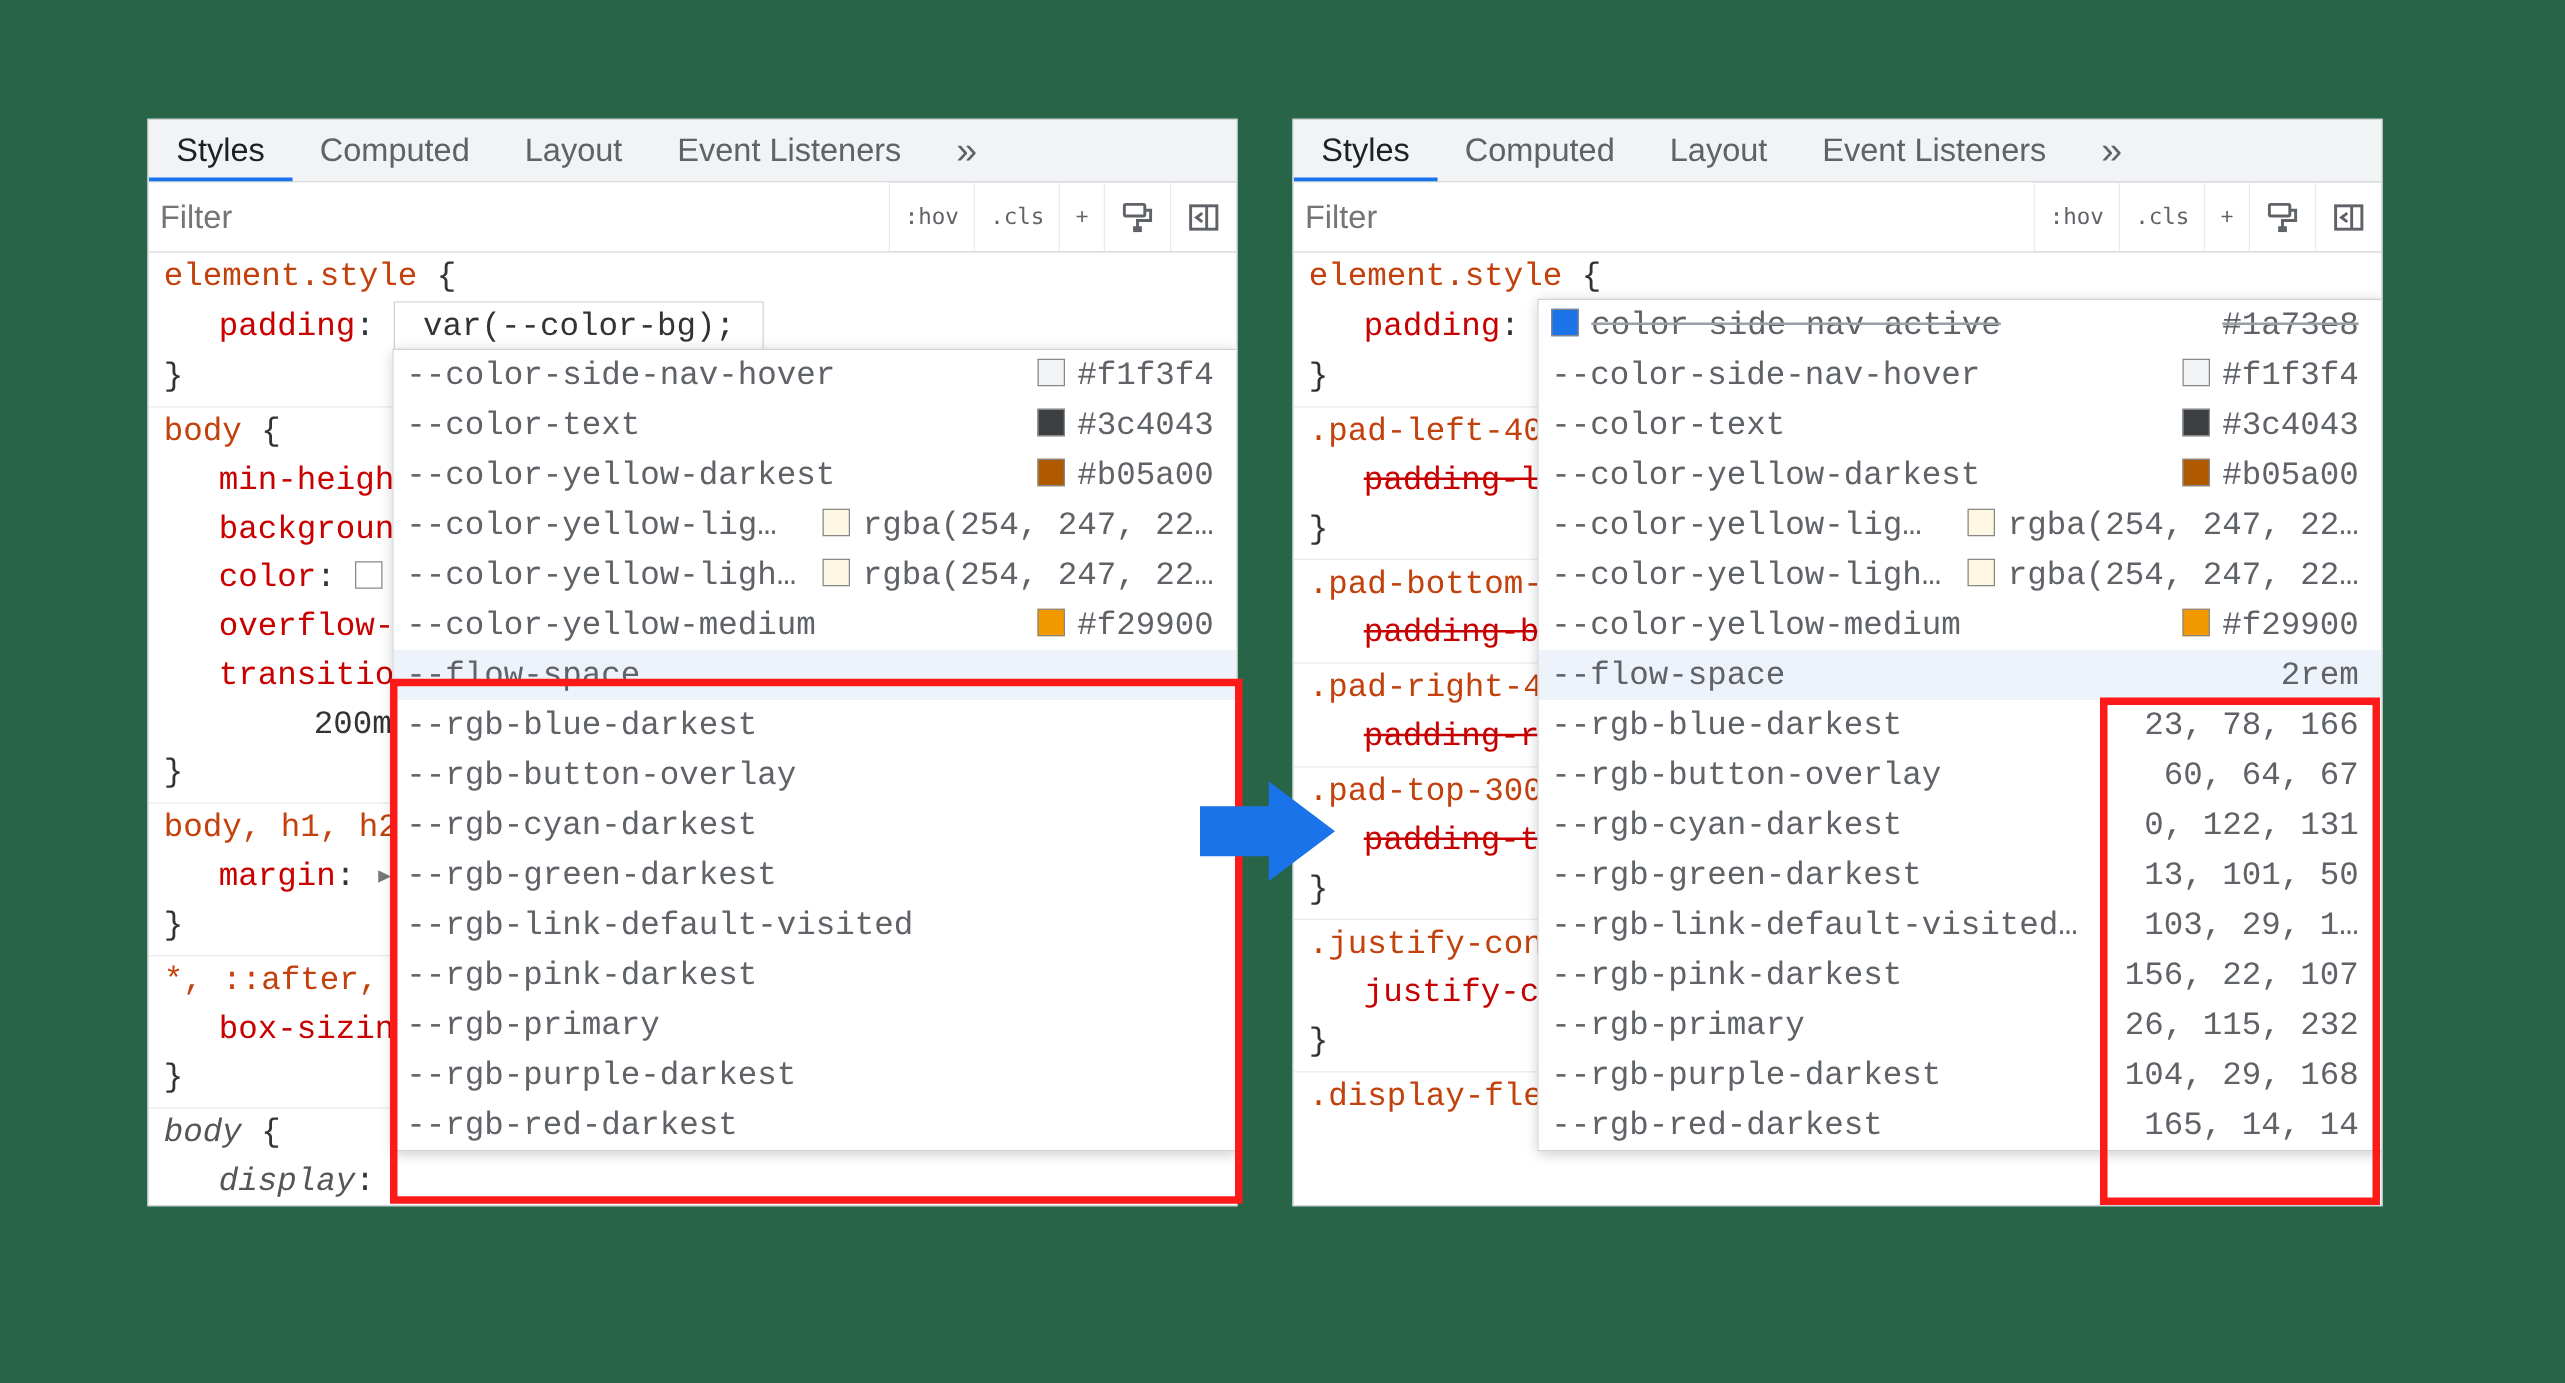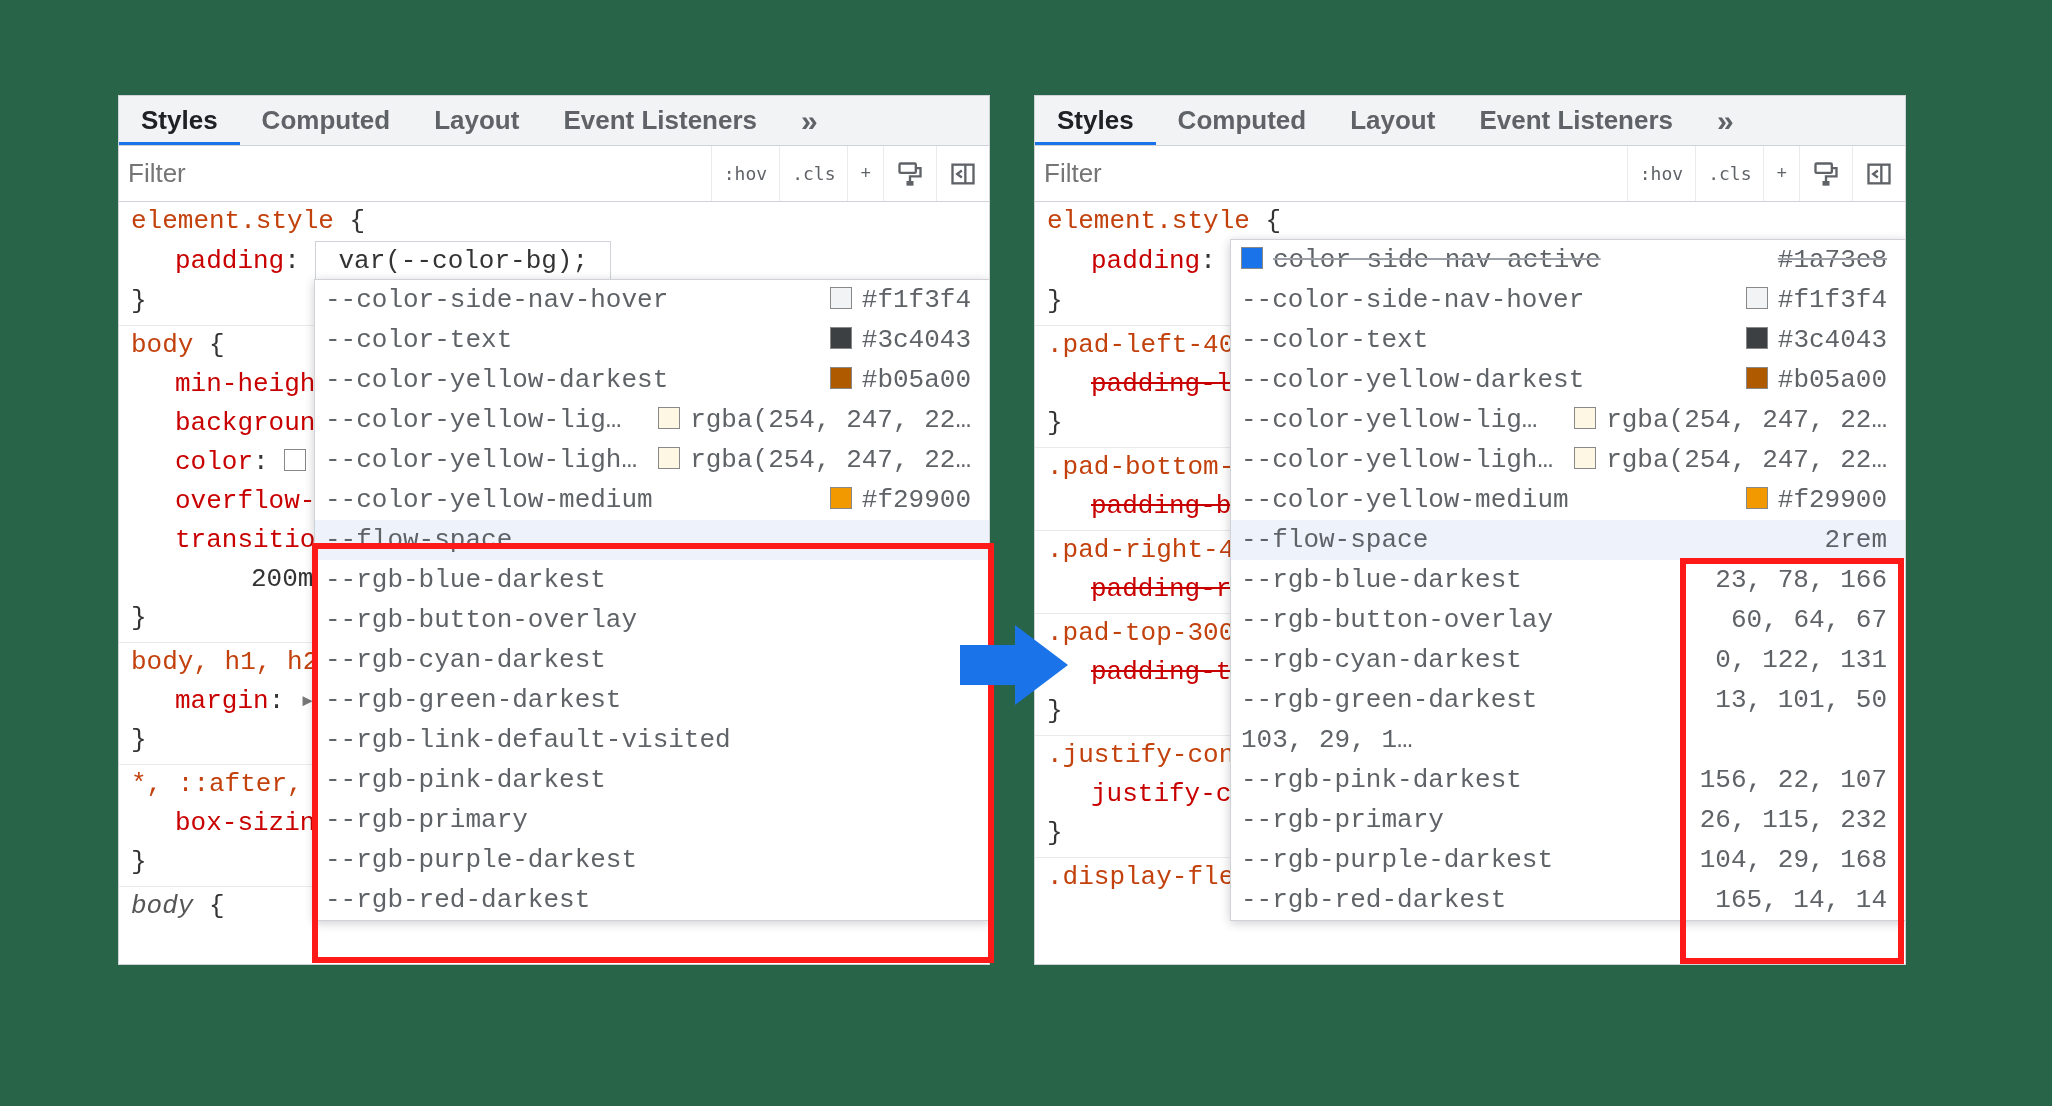--- a/index.html
+++ b/index.html
@@ -32,21 +32,20 @@
   
   .tabs {
     display: flex;
     align-items: center;
     height: 50px;
     background: #f1f3f4;
     border-bottom: 1px solid #cfd2d6;
     font-family: "Helvetica Neue", Arial, sans-serif;
     font-size: 26px;
     color: #5f6368;
-    font-weight: bold;
   }
   .tab {
     padding: 0 22px;
     height: 100%;
     display: flex;
     align-items: center;
     white-space: nowrap;
   }
   .tab.active {
     color: #202124;
@@ -225,20 +224,21 @@
       </div>
 
       <div class="rule">
         <div class="line"><span class="sel">*, ::after,</span></div>
         <div class="line indent"><span class="prop">box-sizin</span></div>
         <div class="line"><span class="punc">}</span></div>
       </div>
 
       <div class="rule" style="border-bottom:none">
         <div class="line"><span class="sel italic">body</span><span class="punc"> {</span></div>
+        <div class="line indent"><span class="prop italic">display</span><span class="punc">:</span></div>
 
       </div>
 
       <div class="dropdown" id="dd-left" style="left:195px; top:77px; width:676px;">
           <div class="dd-row">
       <span class="name">--color-side-nav-hover</span>
       <span class="value"><span class="sw" style="background:#f1f3f4;"></span>#f1f3f4</span>
           </div>
           <div class="dd-row">
       <span class="name">--color-text</span>
@@ -413,20 +413,21 @@
           </div>
           <div class="dd-row">
       <span class="name">--rgb-cyan-darkest</span>
       <span class="value">0, 122, 131</span>
           </div>
           <div class="dd-row">
       <span class="name">--rgb-green-darkest</span>
       <span class="value">13, 101, 50</span>
           </div>
           <div class="dd-row">
+      <span class="name">--rgb-link-default-visited…</span>
       <span class="value">103, 29, 1…</span>
           </div>
           <div class="dd-row">
       <span class="name">--rgb-pink-darkest</span>
       <span class="value">156, 22, 107</span>
           </div>
           <div class="dd-row">
       <span class="name">--rgb-primary</span>
       <span class="value">26, 115, 232</span>
           </div>

